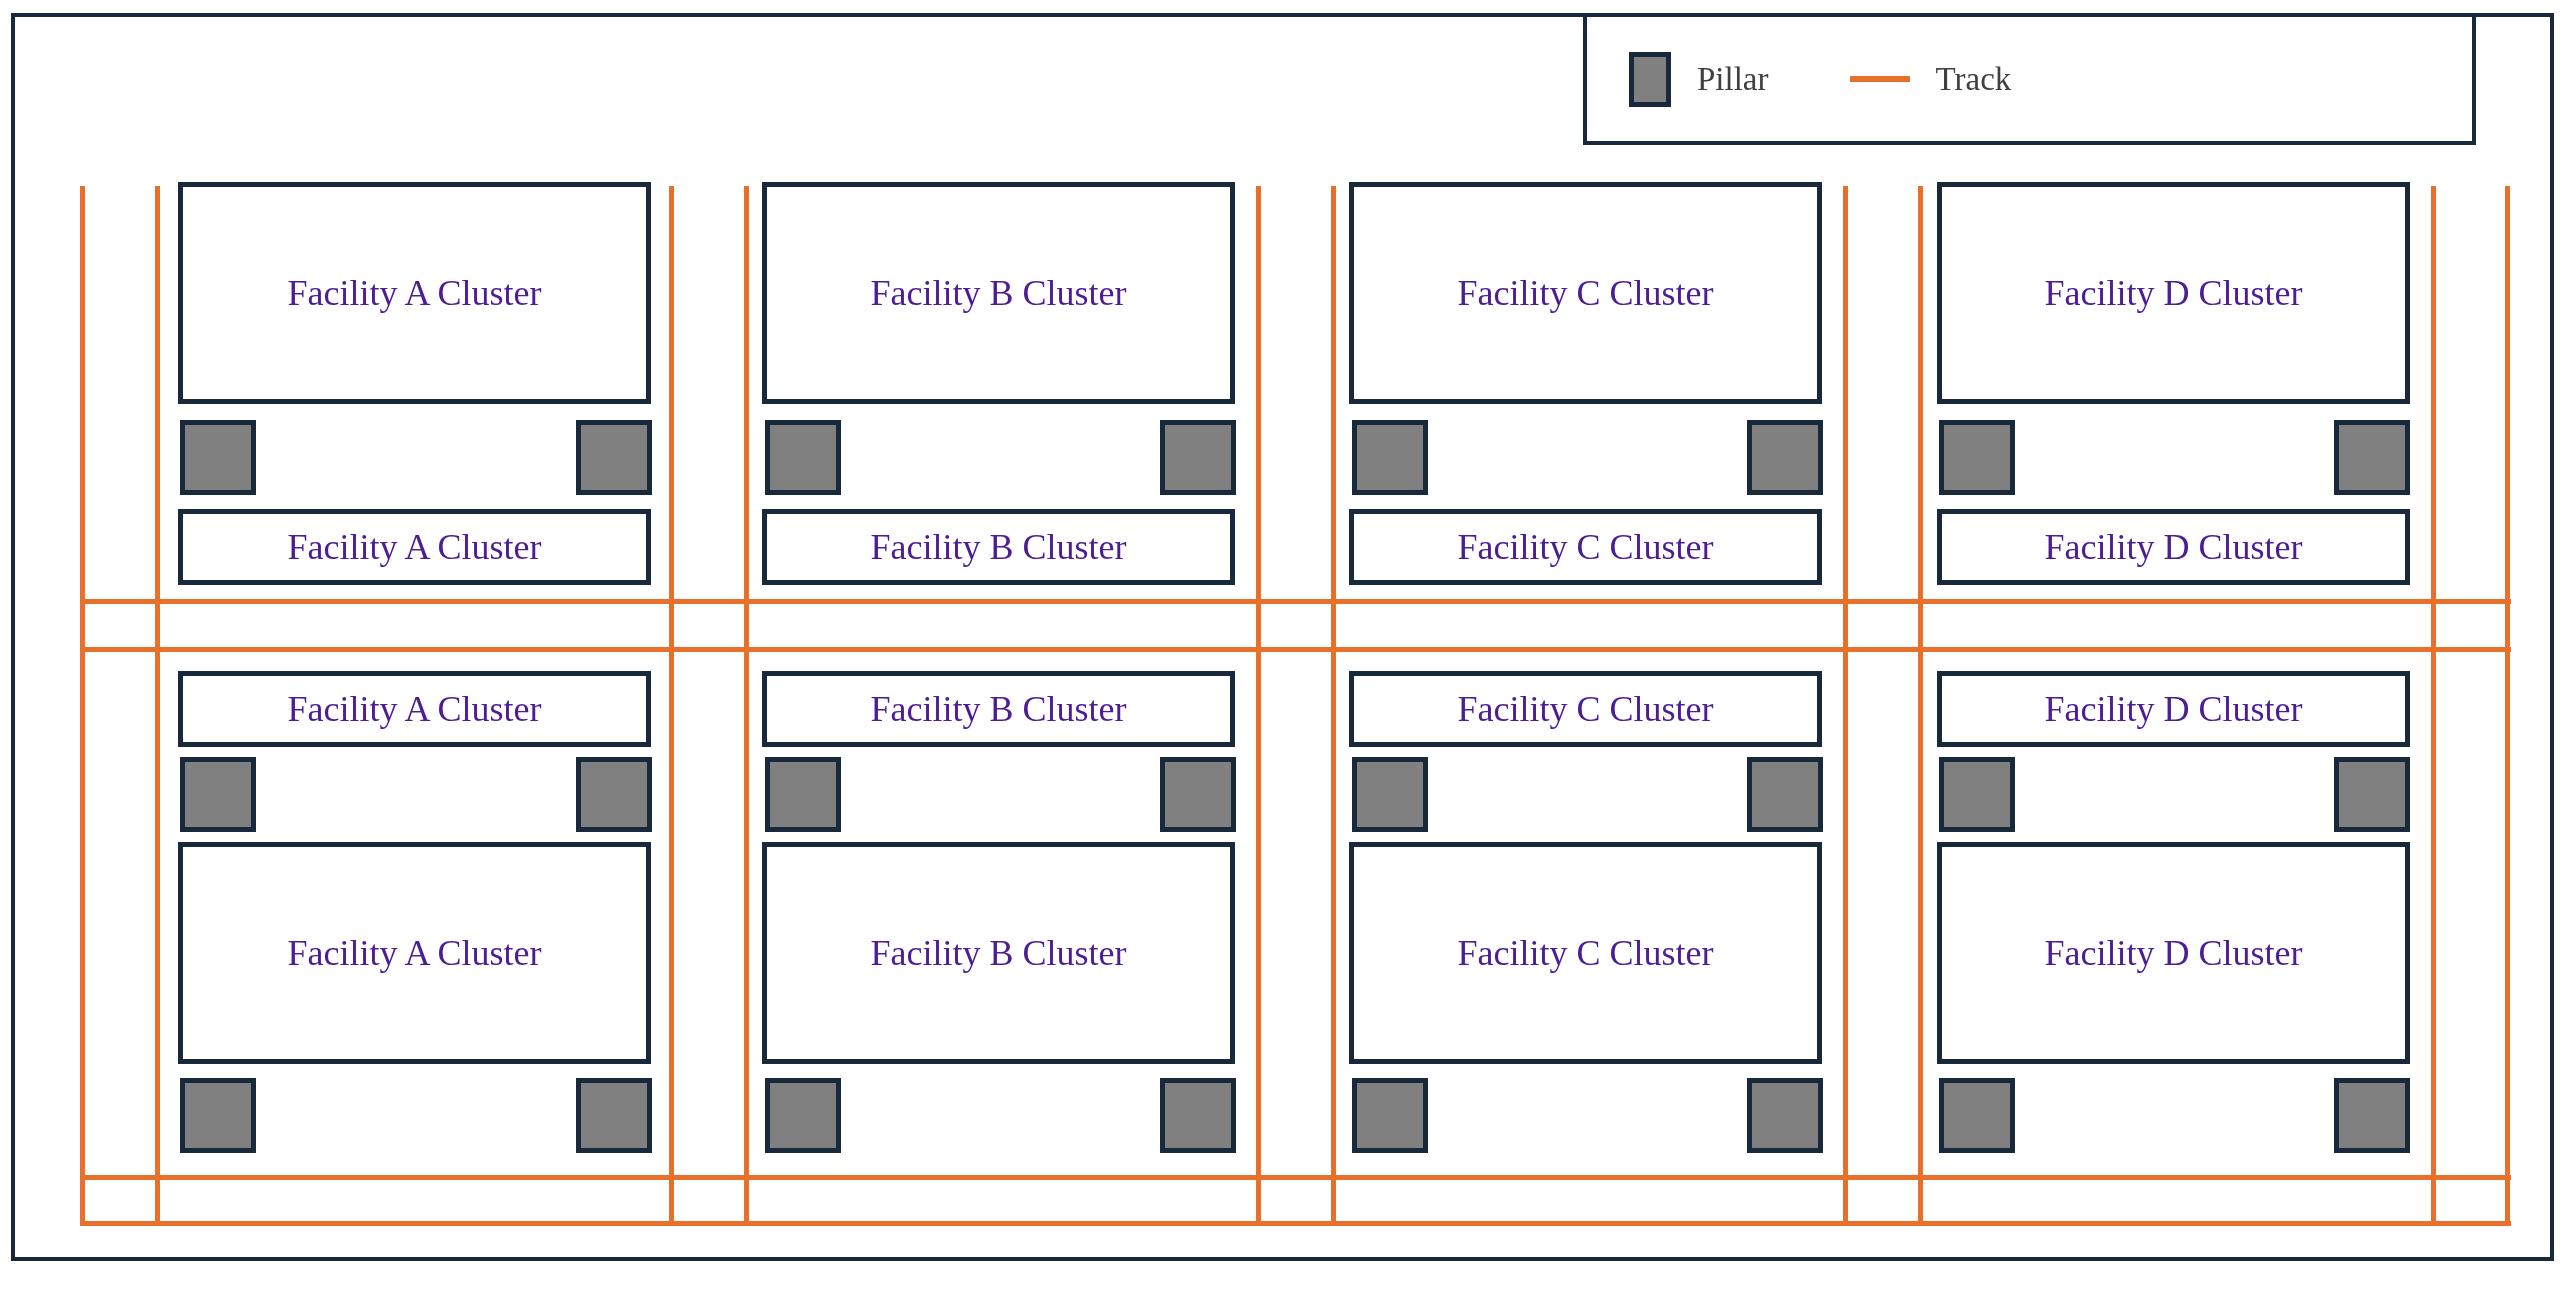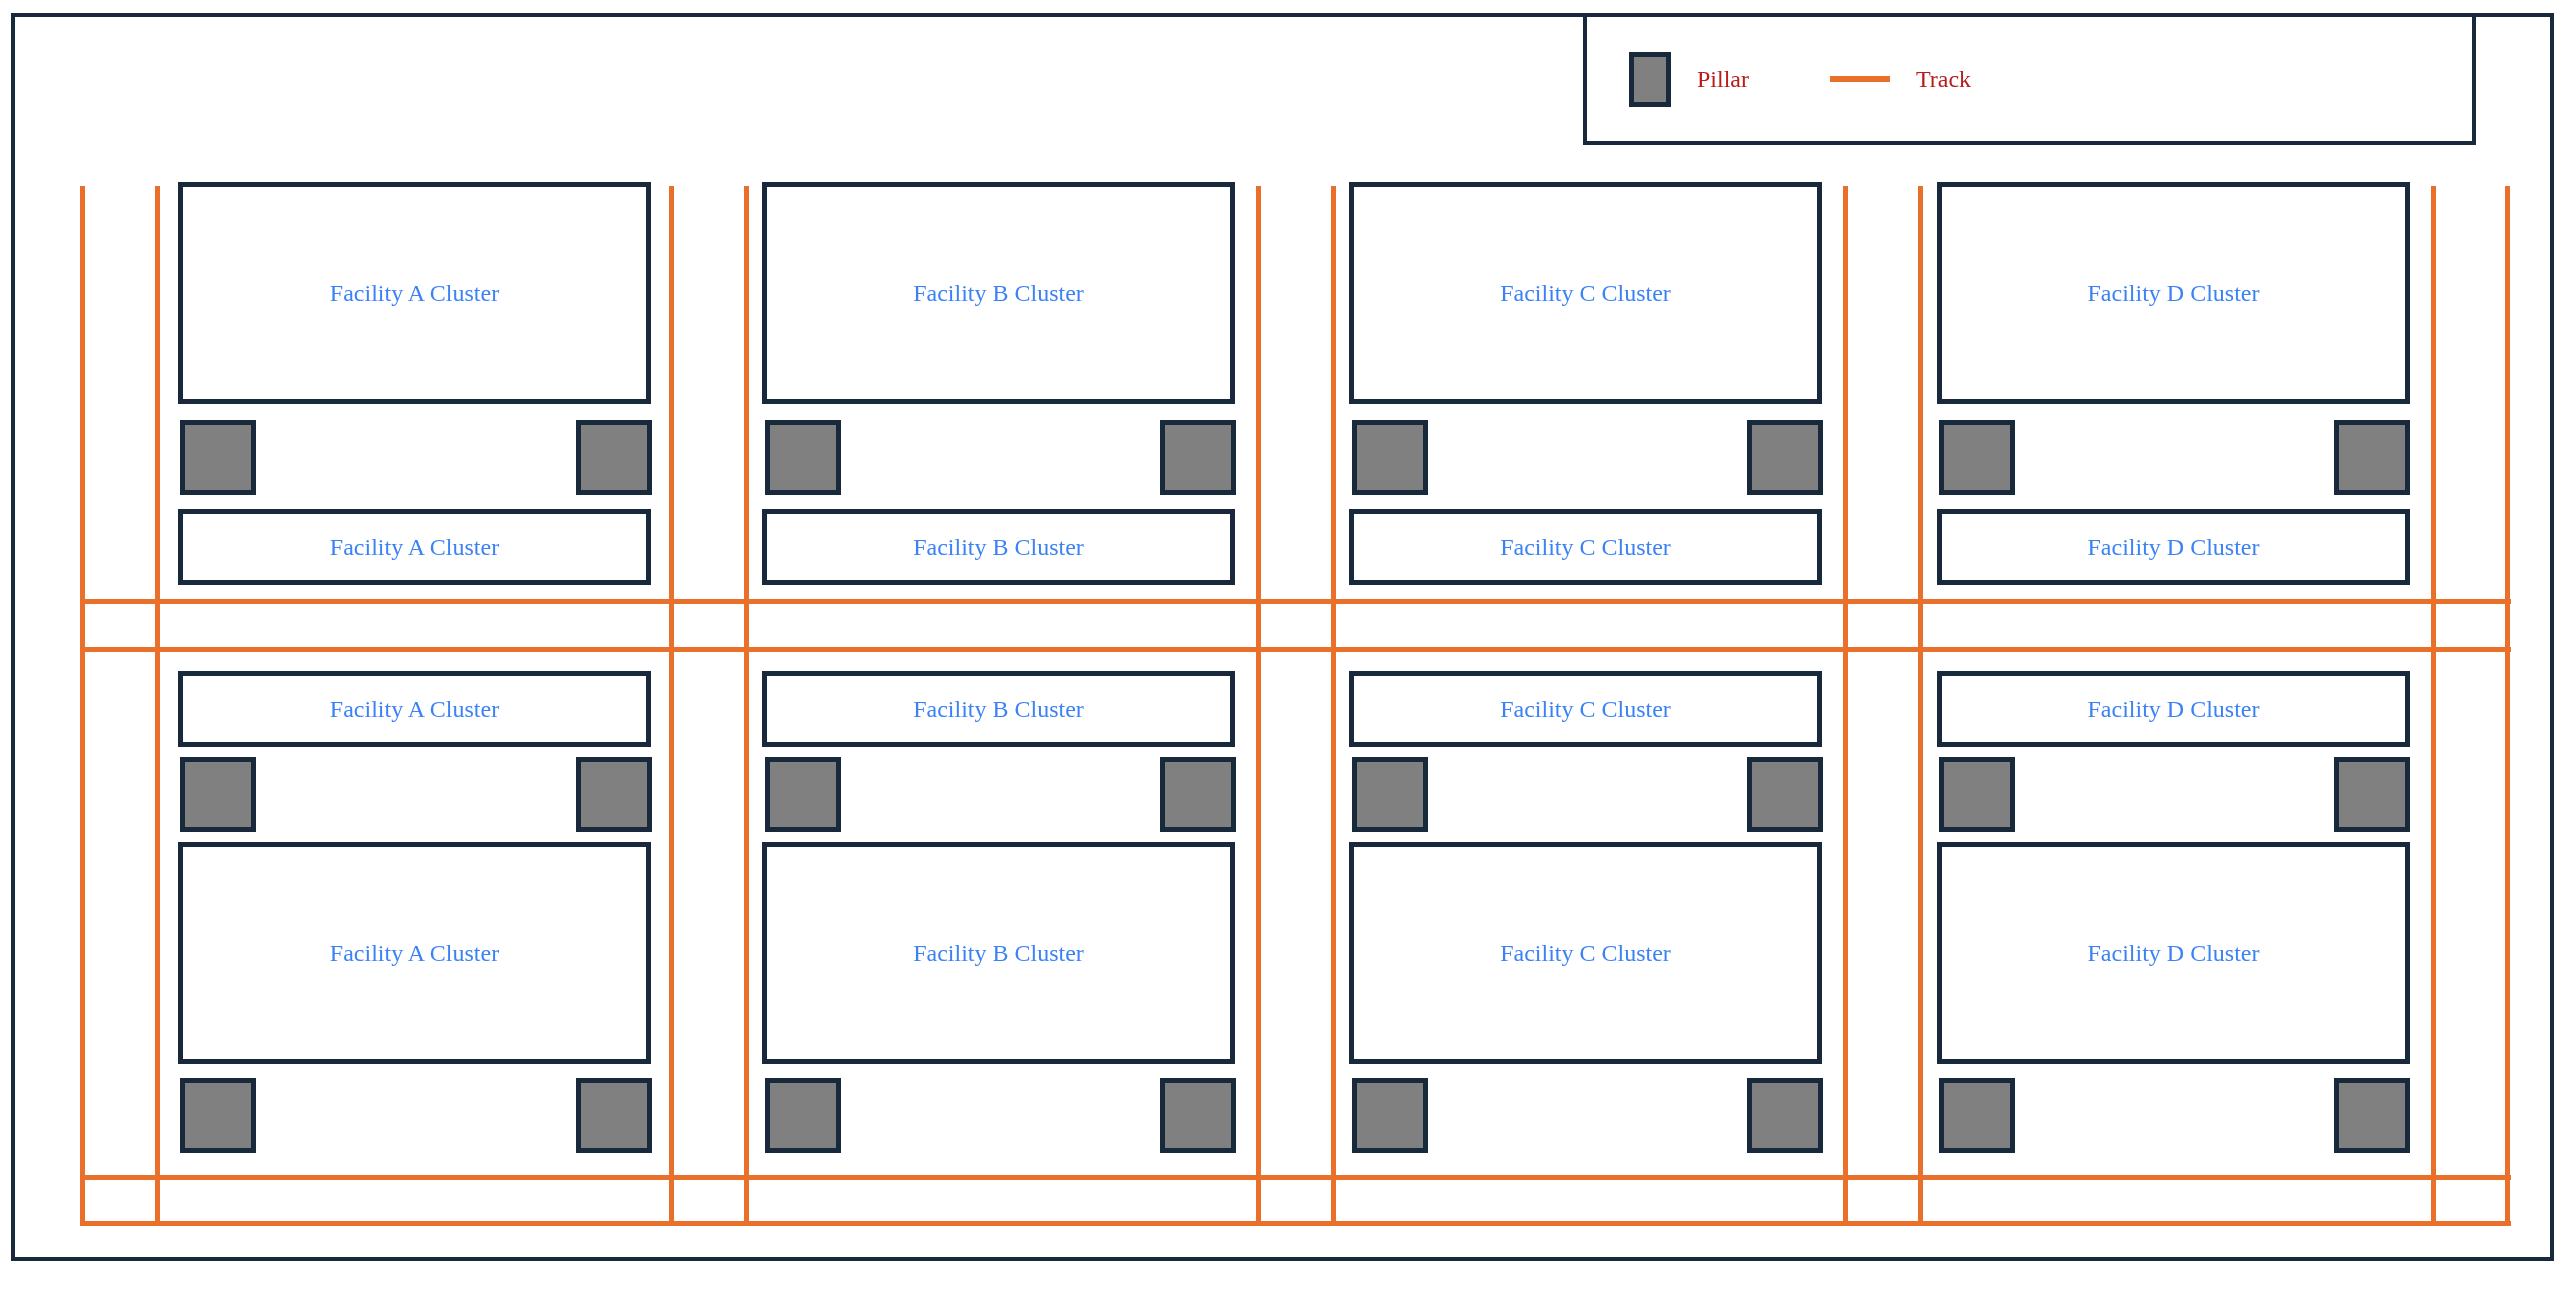--- a/index.html
+++ b/index.html
@@ -68,22 +68,22 @@
     border-top: 6.5px solid #e8702a;
   }
   .swatch-facility {
     width: 74px;
     height: 73px;
     background: #ffffff;
     border: 5.1px solid #17293b;
     box-sizing: border-box;
   }
   .legend-label {
-    font-size: 24px;
-    color: #b91c1c;
+    font-size: 33px;
+    color: #404040;
     margin-left: 26px;
     white-space: nowrap;
     line-height: 1;
   }
 
   
   .track-v {
     position: absolute;
     width: 5.1px;
     background: #e8702a;
@@ -101,22 +101,22 @@
     position: absolute;
     background: #ffffff;
     border: 5.1px solid #17293b;
     box-sizing: border-box;
     display: flex;
     align-items: center;
     justify-content: center;
     z-index: 20;
   }
   .facility-label {
-    font-size: 24px;
-    color: #3b82f6;
+    font-size: 36px;
+    color: #4c1d95;
     white-space: nowrap;
     line-height: 1;
   }
 
   
   .pillar {
     position: absolute;
     background: #808080;
     border: 5.1px solid #17293b;
     box-sizing: border-box;

